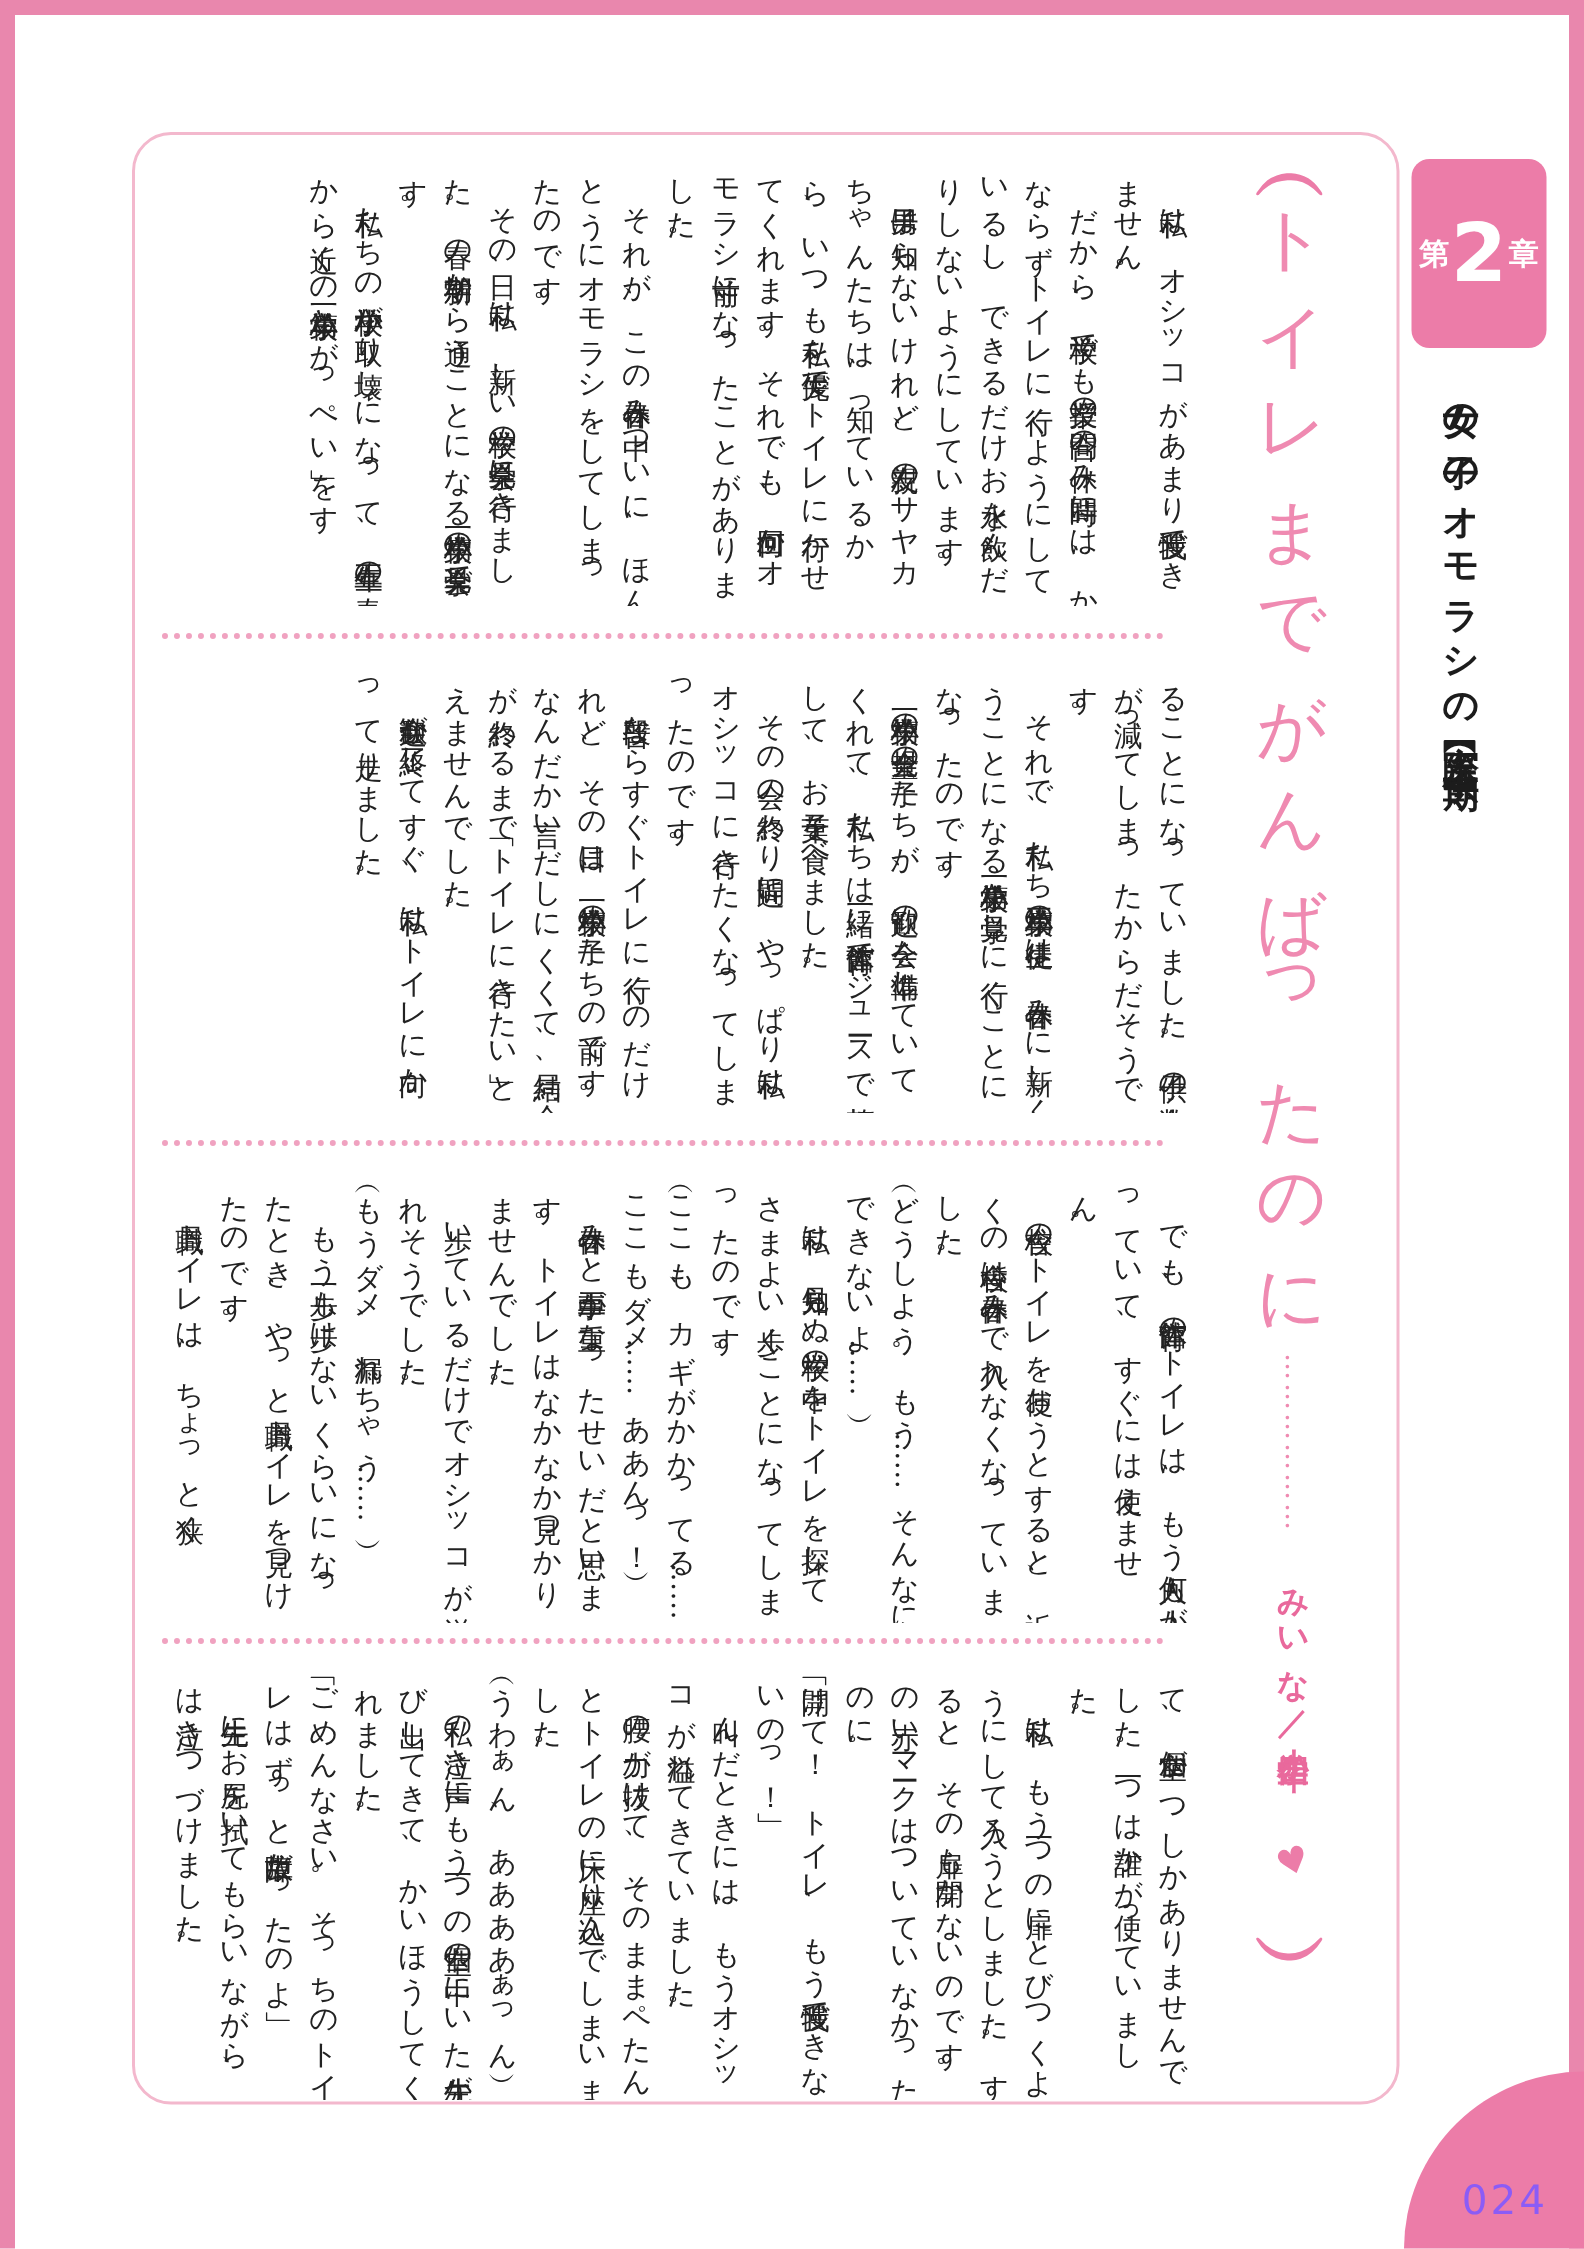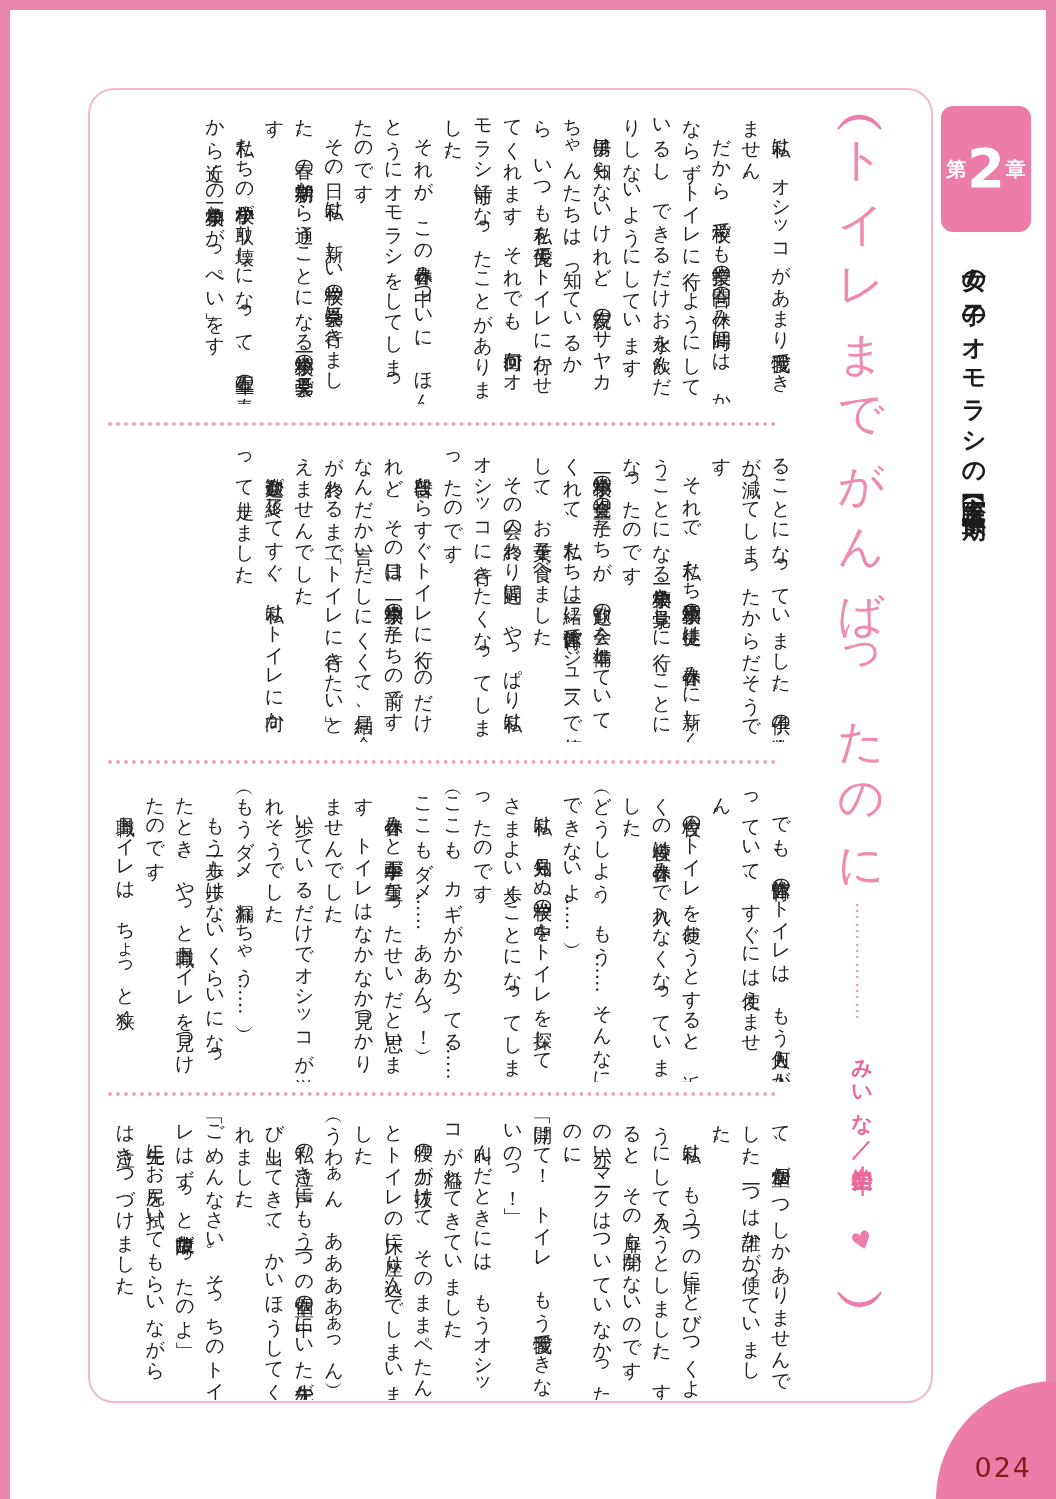--- a/index.html
+++ b/index.html
@@ -52,21 +52,21 @@
 
   
   .separator{position:absolute;left:18px;width:668px;height:0;border-top:4px dotted #f0a2c0;}
   .s0{top:332px;}
   .s1{top:670px;}
   .s2{top:1002px;}
 
   
   .corner-disc{position:absolute;right:0;bottom:0;width:120px;height:118px;
     background:#ec7ca8;border-top-left-radius:100% 100%;}
-  .page-number{position:absolute;right:24px;bottom:16px;color:#7f1d1d;
+  .page-number{position:absolute;right:24px;bottom:16px;color:#8b5cf6;
     font-family:"DejaVu Sans","Liberation Sans",sans-serif;font-size:27px;letter-spacing:2px;}
 </style>
 </head>
 <body>
 
 <div class="frame frame-top"></div>
 <div class="frame frame-left"></div>
 <div class="frame frame-right"></div>
 
 <div class="chapter-badge">

